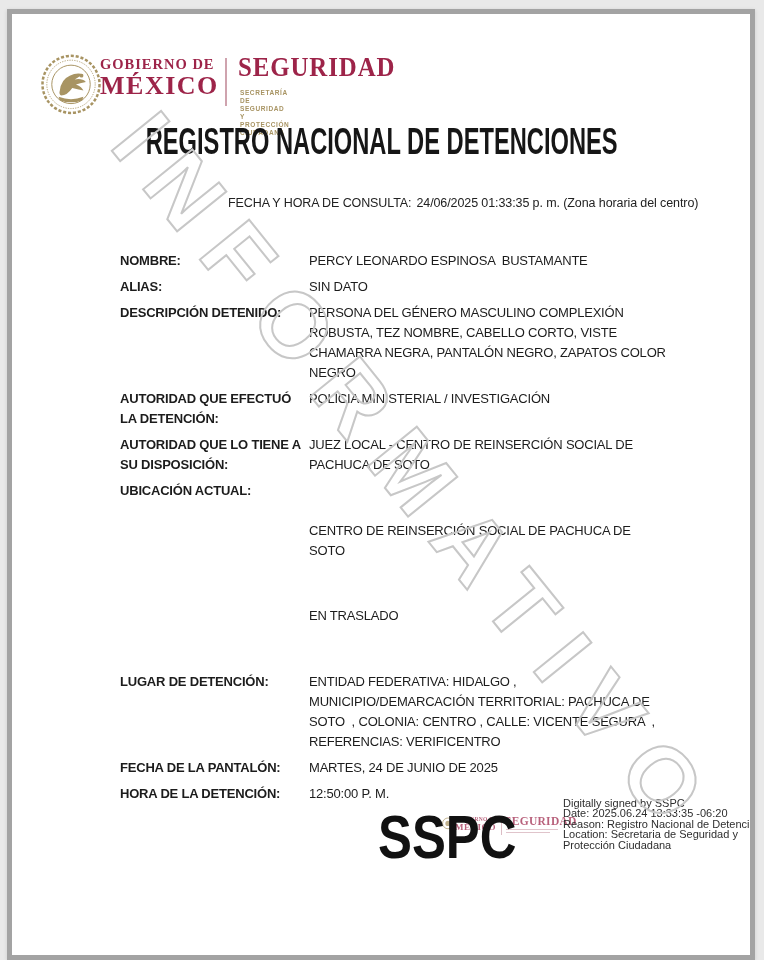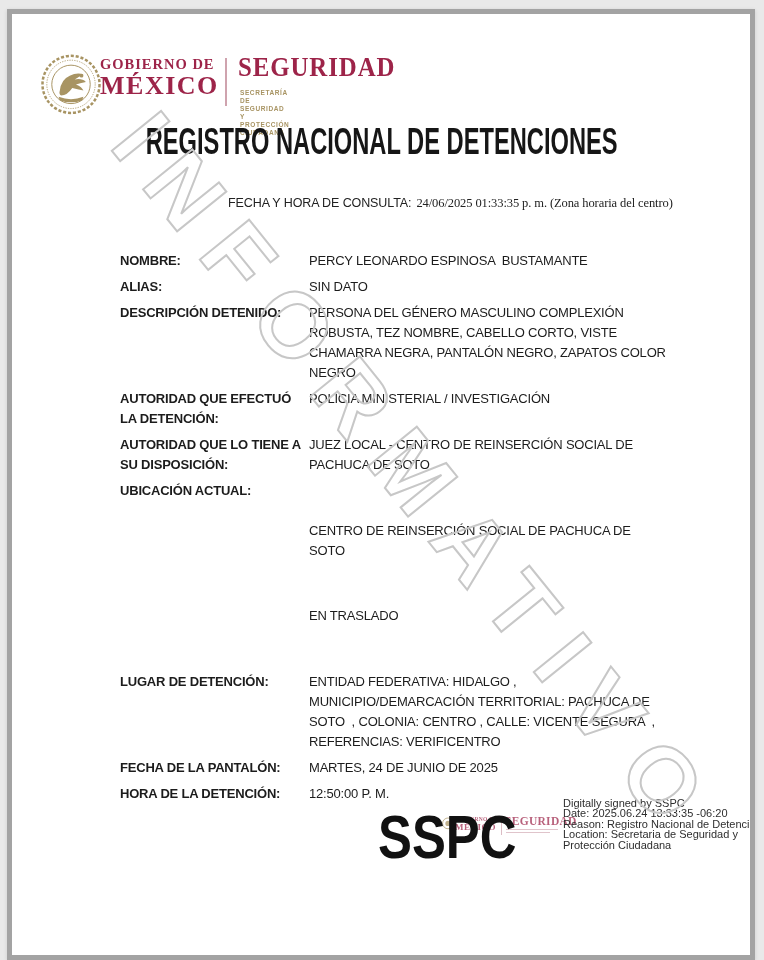--- a/index.html
+++ b/index.html
@@ -23,21 +23,21 @@
   .brand-words{position:absolute;left:64px;top:7px;color:#9D2449;font-family:"Liberation Serif", serif;font-weight:bold;line-height:1;}
   .brand-line1{font-size:14.5px;letter-spacing:1px;}
   .brand-line2{font-size:26px;letter-spacing:1.5px;margin-top:1px;}
   .brand-divider{position:absolute;left:189px;top:8px;width:2px;height:48px;background:#cfa3ae;}
   .brand-sec{position:absolute;left:202px;top:4px;color:#9D2449;font-family:"Liberation Serif", serif;font-weight:bold;font-size:27px;letter-spacing:1px;line-height:1;transform:scaleX(.92);transform-origin:left;}
   .brand-sub{position:absolute;left:204px;top:39px;color:#A89463;font-weight:bold;font-size:6.5px;letter-spacing:.6px;line-height:8px;}
   
   .doc-title{position:absolute;left:0;top:107px;width:100%;text-align:right;}
   .doc-title span{display:inline-block;font-weight:bold;font-size:37px;color:#161616;white-space:nowrap;transform:scaleX(.64);transform-origin:center;}
   .consulta{position:absolute;left:216px;top:182px;font-size:12.5px;color:#222;white-space:nowrap;letter-spacing:-0.1px;}
-  .consulta .c-val{margin-left:5px;font-family:Liberation Serif, serif;}
+  .consulta .c-val{margin-left:5px;}
   
   .fields{position:absolute;left:108px;top:237px;width:560px;color:#1c1c1c;}
   .frow{display:flex;margin-bottom:6px;gap:7px;}
   .flabel{width:182px;flex:0 0 182px;font-weight:bold;font-size:13px;line-height:20px;letter-spacing:-0.2px;}
   .fvalue{width:358px;flex:0 0 358px;font-size:13px;line-height:20px;letter-spacing:-0.2px;white-space:pre-wrap;}
   .fvalue .para{margin:0 0 5px 0;}
   .fvalue .para:last-child{margin-bottom:0;}
   
   .sspc-big{position:absolute;left:366px;top:792px;font-size:62px;font-weight:bold;color:#111;line-height:1;transform:scaleX(.82);transform-origin:left top;z-index:6;}
   .minilogo{position:absolute;left:430px;top:800px;width:128px;height:28px;opacity:.72;filter:blur(.3px);z-index:4;}

